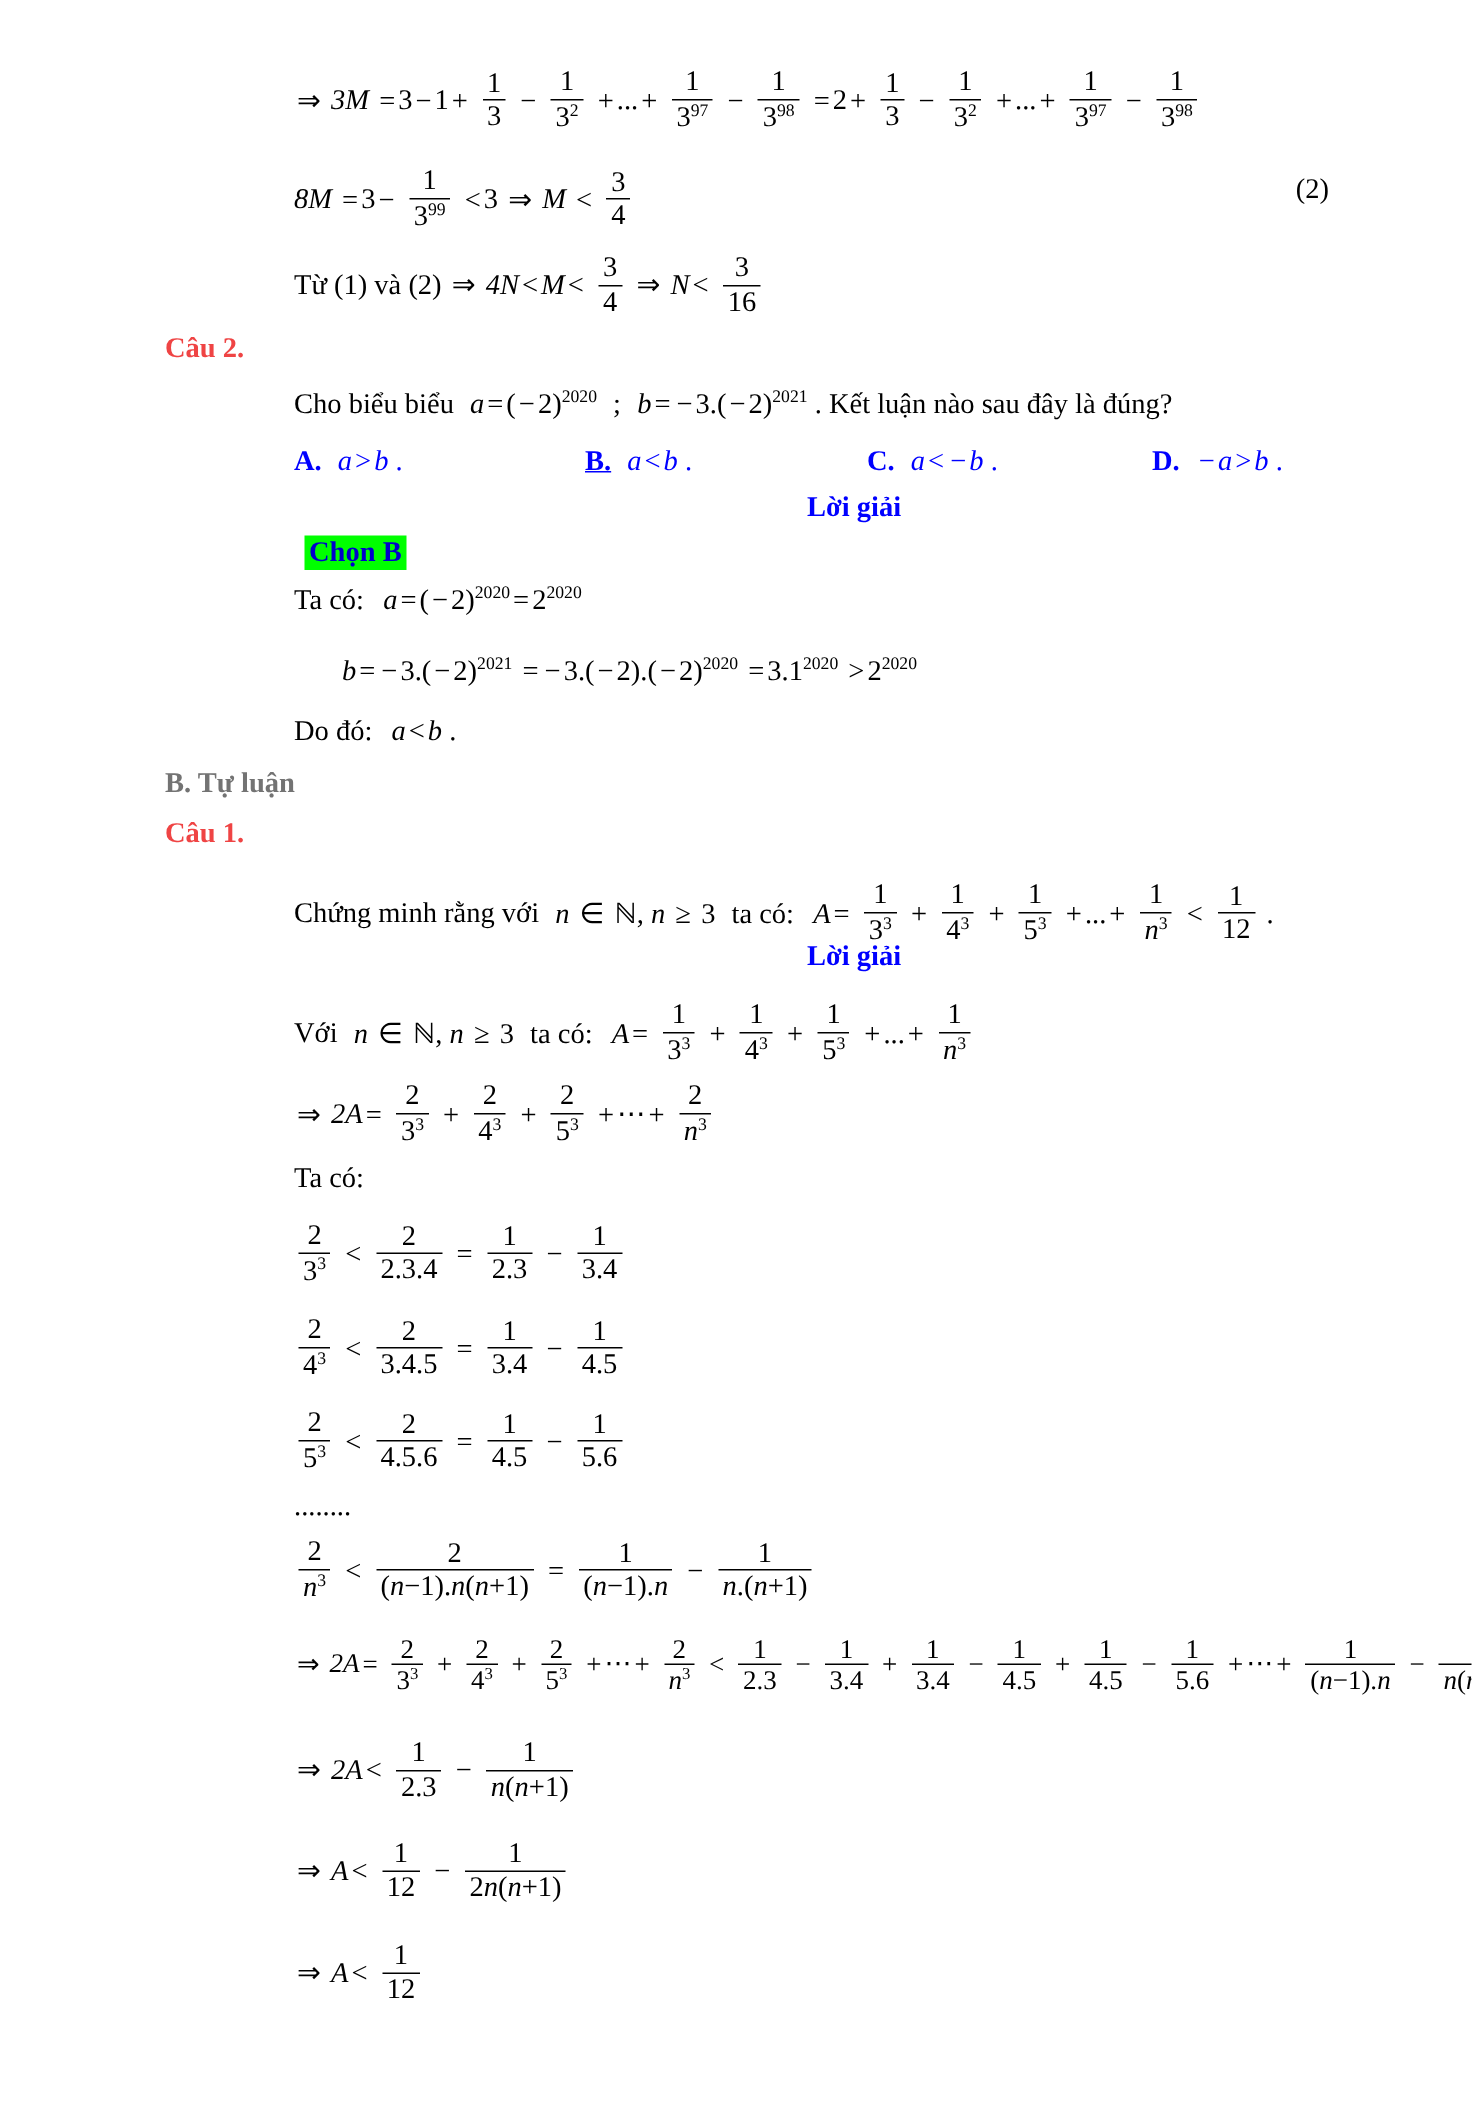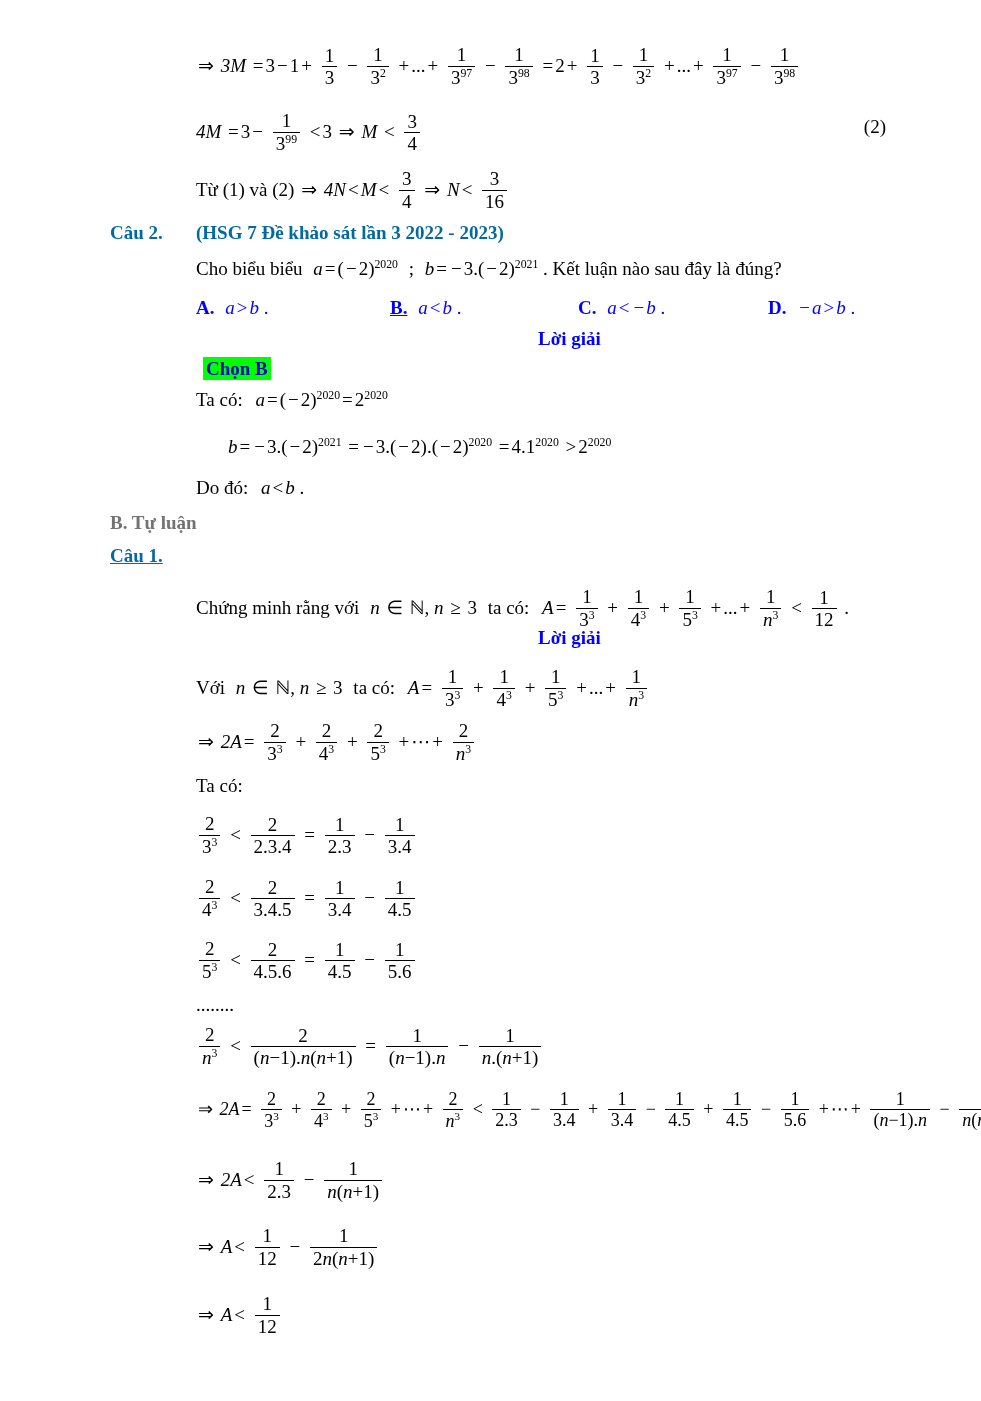--- a/index.html
+++ b/index.html
@@ -45,21 +45,21 @@
   .line {
     position: absolute;
     white-space: nowrap;
     font-size: 19px;
   }
   .label-col { left: 110px; }
   .body-col { left: 196px; }
   .body-col2 { left: 228px; }
 
   .heading-pink {
-    color: #0369a1;
+    color: #ef4444;
     font-weight: bold;
   }
   .heading-red {
     color: #737373;
     font-weight: bold;
   }
   .blue {
     color: #0000ff;
   }
   .blue-b {
@@ -100,21 +100,21 @@
     <span class="frac"><span class="num">1</span><span class="den">3</span></span>
     <span class="op">−</span>
     <span class="frac"><span class="num">1</span><span class="den">3<sup class="ex">2</sup></span></span>
     <span class="op">+</span><span class="up">...</span><span class="op">+</span>
     <span class="frac"><span class="num">1</span><span class="den">3<sup class="ex">97</sup></span></span>
     <span class="op">−</span>
     <span class="frac"><span class="num">1</span><span class="den">3<sup class="ex">98</sup></span></span>
   </div>
 
   <div class="line body-col" style="top:112px;">
-    <span class="m">4M</span>
+    <span class="m">8M</span>
     <span class="op">=</span><span class="up">3</span><span class="op">−</span>
     <span class="frac"><span class="num">1</span><span class="den">3<sup class="ex">99</sup></span></span>
     <span class="op">&lt;</span><span class="up">3</span>
     <span class="op">⇒</span>
     <span class="m">M</span>
     <span class="op">&lt;</span>
     <span class="frac"><span class="num">3</span><span class="den">4</span></span>
   </div>
   <div class="eqnum" style="top:116px;">(2)</div>
 
@@ -125,21 +125,20 @@
     <span class="paren">(2)</span>
     <span class="op">⇒</span>
     <span class="m">4N</span><span class="op">&lt;</span><span class="m">M</span><span class="op">&lt;</span>
     <span class="frac"><span class="num">3</span><span class="den">4</span></span>
     <span class="op">⇒</span>
     <span class="m">N</span><span class="op">&lt;</span>
     <span class="frac"><span class="num">3</span><span class="den">16</span></span>
   </div>
 
   <div class="line label-col heading-pink" style="top:222px;">Câu 2.</div>
-  <div class="line heading-pink" style="top:222px; left:196px;">(HSG 7 Đề khảo sát lần 3 2022 - 2023)</div>
 
   <div class="line body-col" style="top:258px;">
     <span>Cho biểu biểu</span>
     <span style="padding-left:6px;"><span class="m">a</span><span class="op">=</span><span class="paren">(</span><span class="op">−</span><span class="up">2</span><span class="paren">)</span><sup class="ex">2020</sup></span>
     <span style="padding:0 6px;">;</span>
     <span><span class="m">b</span><span class="op">=</span><span class="op">−</span><span class="up">3.</span><span class="paren">(</span><span class="op">−</span><span class="up">2</span><span class="paren">)</span><sup class="ex">2021</sup></span>
     <span>. Kết luận nào sau đây là đúng?</span>
   </div>
 
   <div class="line" style="top:297px; left:196px;">
@@ -166,32 +165,32 @@
   </div>
 
   <div class="line body-col" style="top:389px;">
     <span>Ta có:</span>
     <span style="padding-left:8px;"><span class="m">a</span><span class="op">=</span><span class="paren">(</span><span class="op">−</span><span class="up">2</span><span class="paren">)</span><sup class="ex">2020</sup><span class="op">=</span><span class="up">2</span><sup class="ex">2020</sup></span>
   </div>
 
   <div class="line body-col2" style="top:436px; left:228px;">
     <span class="m">b</span><span class="op">=</span><span class="op">−</span><span class="up">3.</span><span class="paren">(</span><span class="op">−</span><span class="up">2</span><span class="paren">)</span><sup class="ex">2021</sup>
     <span class="op">=</span><span class="op">−</span><span class="up">3.</span><span class="paren">(</span><span class="op">−</span><span class="up">2</span><span class="paren">)</span><span class="up">.</span><span class="paren">(</span><span class="op">−</span><span class="up">2</span><span class="paren">)</span><sup class="ex">2020</sup>
-    <span class="op">=</span><span class="up">4.1</span><sup class="ex">2020</sup>
+    <span class="op">=</span><span class="up">3.1</span><sup class="ex">2020</sup>
     <span class="op">&gt;</span><span class="up">2</span><sup class="ex">2020</sup>
   </div>
 
   <div class="line body-col" style="top:477px;">
     <span>Do đó:</span>
     <span style="padding-left:8px;"><span class="m">a</span><span class="op">&lt;</span><span class="m">b</span> <span class="up">.</span></span>
   </div>
 
   <div class="line label-col heading-red" style="top:512px;">B. Tự luận</div>
 
-  <div class="line label-col heading-pink" style="top:545px;text-decoration:underline;">Câu 1.</div>
+  <div class="line label-col heading-pink" style="top:545px;">Câu 1.</div>
 
   <div class="line body-col" style="top:563px;margin-top:25px;">
     <span>Chứng minh rằng với</span>
     <span style="padding-left:6px;"><span class="m">n</span> <span class="op">∈</span> <span class="up">ℕ</span><span class="up">,</span> <span class="m">n</span> <span class="op">≥</span> <span class="up">3</span></span>
     <span style="padding-left:6px;">ta có:</span>
     <span style="padding-left:8px;">
       <span class="m">A</span><span class="op">=</span>
       <span class="frac"><span class="num">1</span><span class="den">3<sup class="ex">3</sup></span></span>
       <span class="op">+</span>
       <span class="frac"><span class="num">1</span><span class="den">4<sup class="ex">3</sup></span></span>

